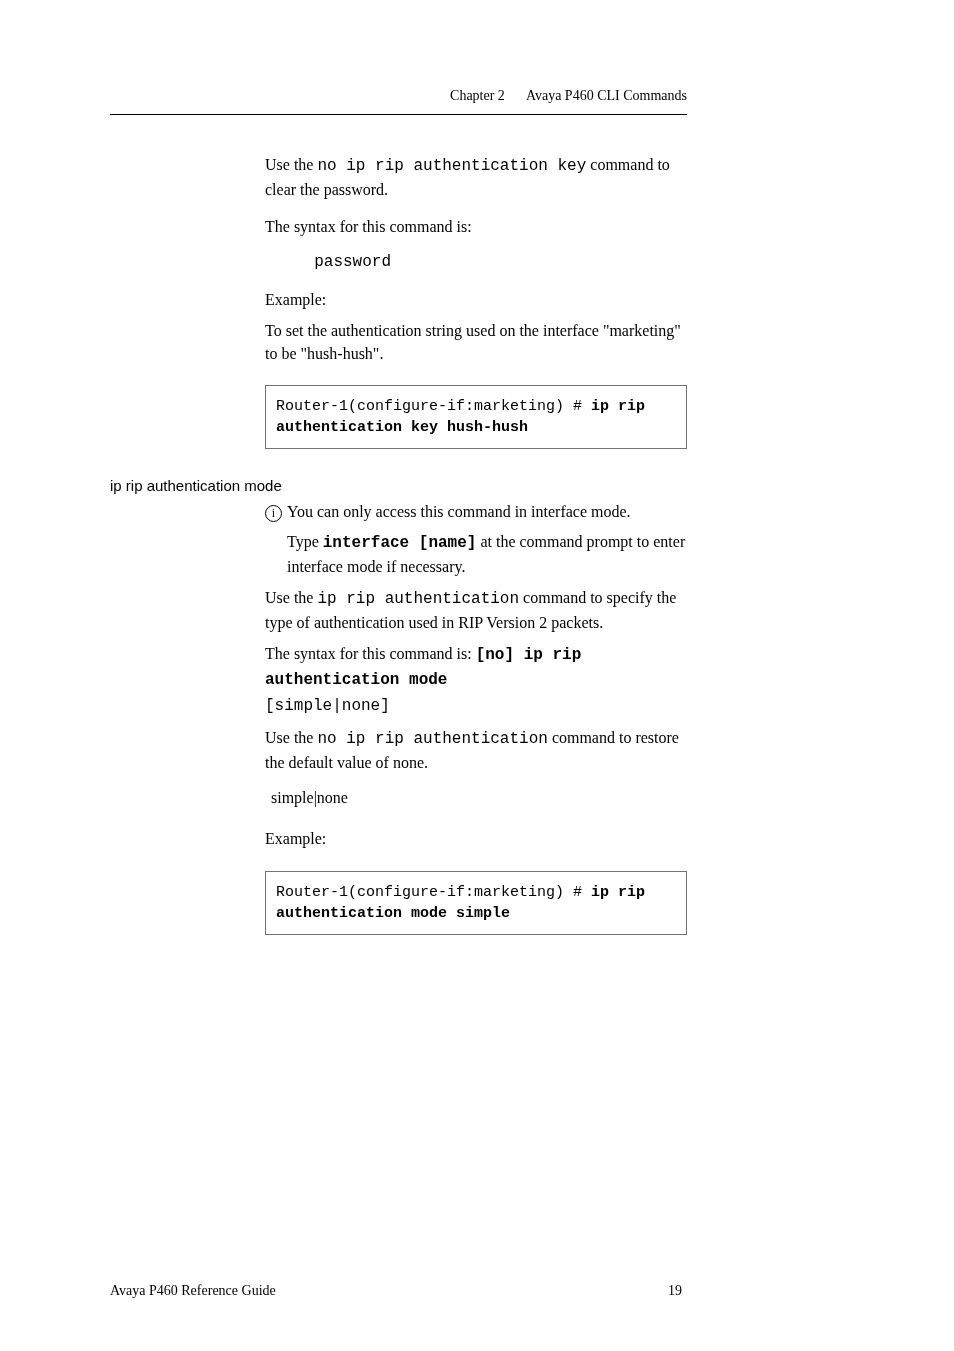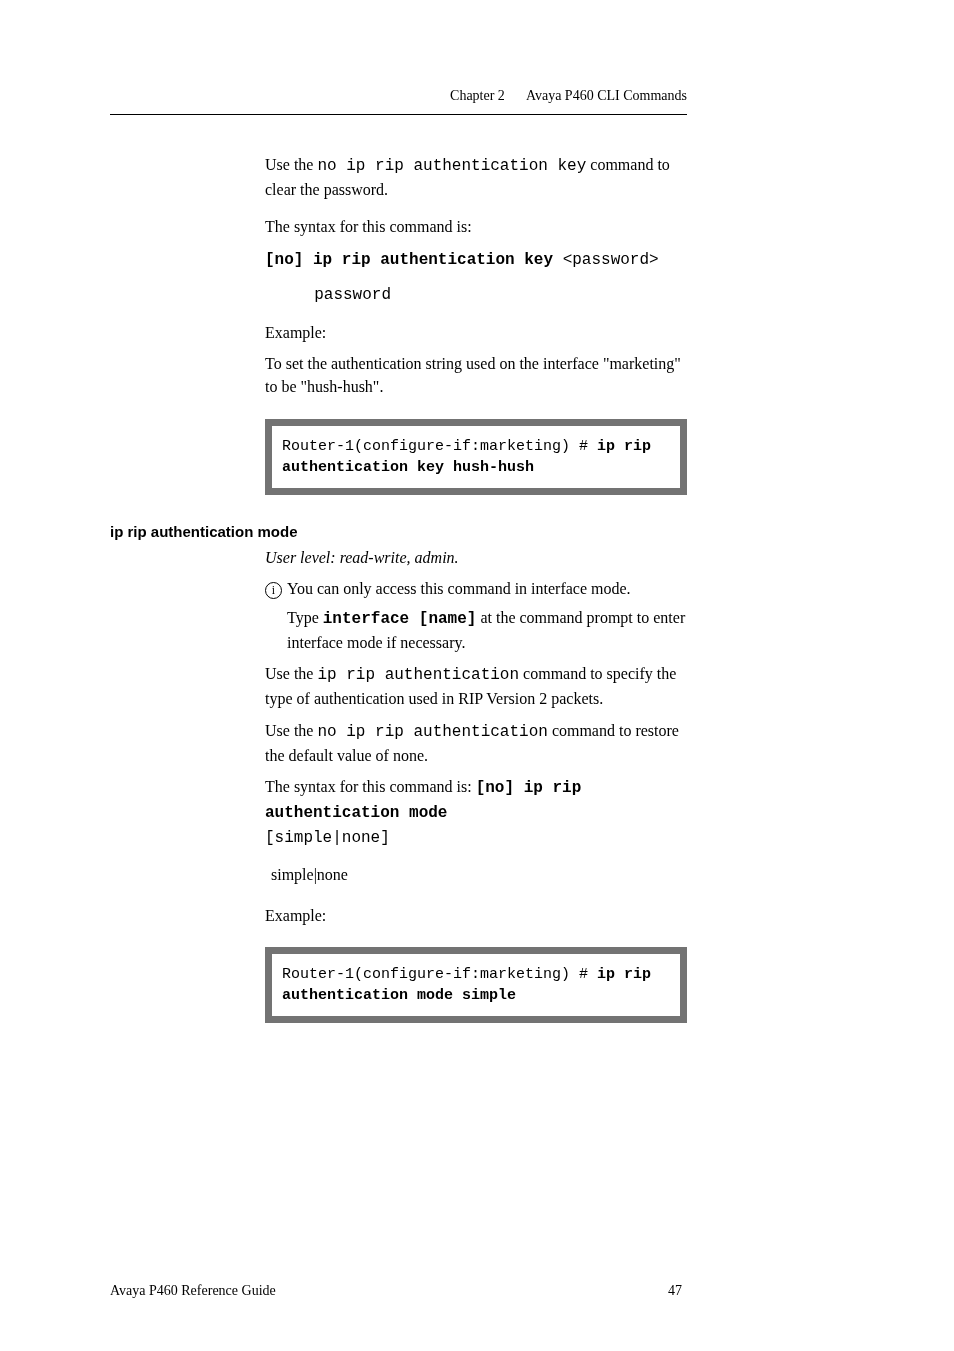--- a/index.html
+++ b/index.html
@@ -13,22 +13,22 @@
   .ital { font-style: italic; }
   .para { font-size: 16px; line-height: 1.45; margin-bottom: 8px; }
   .param-row { display: flex; font-size: 16px; line-height: 1.45; margin: 12px 0 14px 6px; }
   .param-name { width: 120px; flex: 0 0 120px; }
   .param-desc { flex: 1; }
   .param-row2 { display: flex; font-size: 16px; line-height: 1.45; margin: 12px 0 4px 6px; align-items: flex-start; gap: 28px; }
   .param-name2 { width: 150px; flex: 0 0 150px; }
   .param-desc2 { flex: 1; }
   .param-desc2 ul { margin: 2px 0 0 26px; }
   .param-desc2 ul li { margin-bottom: 0; }
-  .codebox { border: 7px solid #737373; padding: 10px 10px; font-family: "Courier New", Courier, monospace; font-size: 15px; line-height: 1.4; margin: 6px 0 18px 0; }
-  .h3 { font-family: Arial, Helvetica, sans-serif; font-weight: bold; font-size: 15px; margin: 28px 0 6px 0; margin-left: -155px; }
+  .codebox { border: 1px solid #737373; padding: 10px 10px; font-family: "Courier New", Courier, monospace; font-size: 15px; line-height: 1.4; margin: 6px 0 18px 0; }
+  .h3 { font-family: Arial, Helvetica, sans-serif; font-weight: normal; font-size: 15px; margin: 28px 0 6px 0; margin-left: -155px; }
   .note-row { display: flex; align-items: flex-start; margin: 4px 0 6px 0; }
   .info-icon { flex: 0 0 22px; font-size: 16px; line-height: 1.45; }
   .info-icon .circ { display: inline-block; width: 17px; height: 17px; border: 1.5px solid #000; border-radius: 50%; text-align: center; font-family: Georgia, serif; font-size: 12px; line-height: 15px; font-weight: normal; }
   .note-text { font-size: 16px; line-height: 1.45; }
   .note-cont { margin-left: 22px; font-size: 16px; line-height: 1.45; margin-bottom: 8px; }
   .footer { position: absolute; bottom: 52px; left: 110px; right: 110px; display: flex; justify-content: space-between; font-size: 14px; }
   .gap-sm { height: 6px; }
   .gap-md { height: 14px; }
 </style>
 </head>
@@ -42,76 +42,72 @@
 
   <div class="content">
 
     <p class="para">
       <span>Use the </span><span class="code">no ip rip authentication key</span><span> command to clear the password.</span>
     </p>
 
     <div class="gap-sm"></div>
 
     <p class="para">The syntax for this command is:</p>
-    <p class="para">
-      <span class="code bold">[no] ip rip authentication key</span><span class="code"> &lt;password&gt;</span>
-    </p>
 
     <div class="param-row">
       <div class="param-name code">password</div>
     </div>
 
     <p class="para">Example:</p>
     <p class="para">To set the authentication string used on the interface "marketing" to be "hush-hush".</p>
 
     <div class="gap-sm"></div>
 
     <div class="codebox">
       <span>Router-1(configure-if:marketing) # </span><span class="bold">ip rip authentication key hush-hush</span>
     </div>
 
     <h3 class="h3">ip rip authentication mode</h3>
 
-    <p class="para ital">User level: read-write, admin.</p>
 
     <div class="note-row">
       <div class="info-icon"><span class="circ">i</span></div>
       <div class="note-text">You can only access this command in interface mode.</div>
     </div>
     <p class="note-cont">
       <span>Type </span><span class="code bold">interface [name]</span><span> at the command prompt to enter interface mode if necessary.</span>
     </p>
 
     <p class="para">
       <span>Use the </span><span class="code">ip rip authentication</span><span> command to specify the type of authentication used in RIP Version 2 packets.</span>
     </p>
 
     <p class="para">
-      <span>Use the </span><span class="code">no ip rip authentication</span><span> command to restore the default value of none.</span>
+      <span>The syntax for this command is:  </span><span class="code bold">[no] ip rip authentication mode</span><br>
+      <span class="code">[simple|none]</span>
     </p>
 
     <p class="para">
-      <span>The syntax for this command is:  </span><span class="code bold">[no] ip rip authentication mode</span><br>
-      <span class="code">[simple|none]</span>
+      <span>Use the </span><span class="code">no ip rip authentication</span><span> command to restore the default value of none.</span>
     </p>
 
     <div class="param-row2">
       <div class="param-name2">simple|none</div>
     </div>
 
     <div class="gap-md"></div>
 
     <p class="para">Example:</p>
 
     <div class="gap-sm"></div>
 
     <div class="codebox">
       <span>Router-1(configure-if:marketing) # </span><span class="bold">ip rip authentication mode simple</span>
     </div>
 
   </div>
 
   <div class="footer">
     <span>Avaya P460 Reference Guide</span>
-    <span>47</span>
+    <span>19</span>
   </div>
 
 </div>
 
 </body></html>

